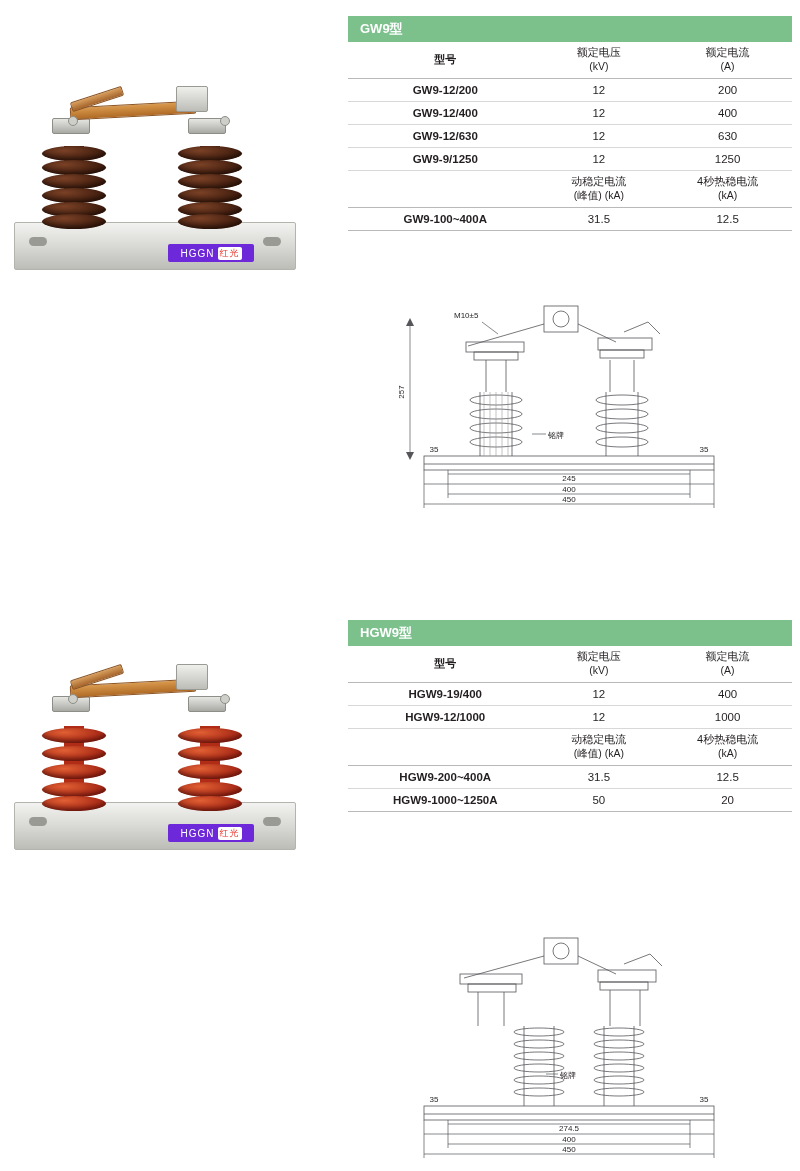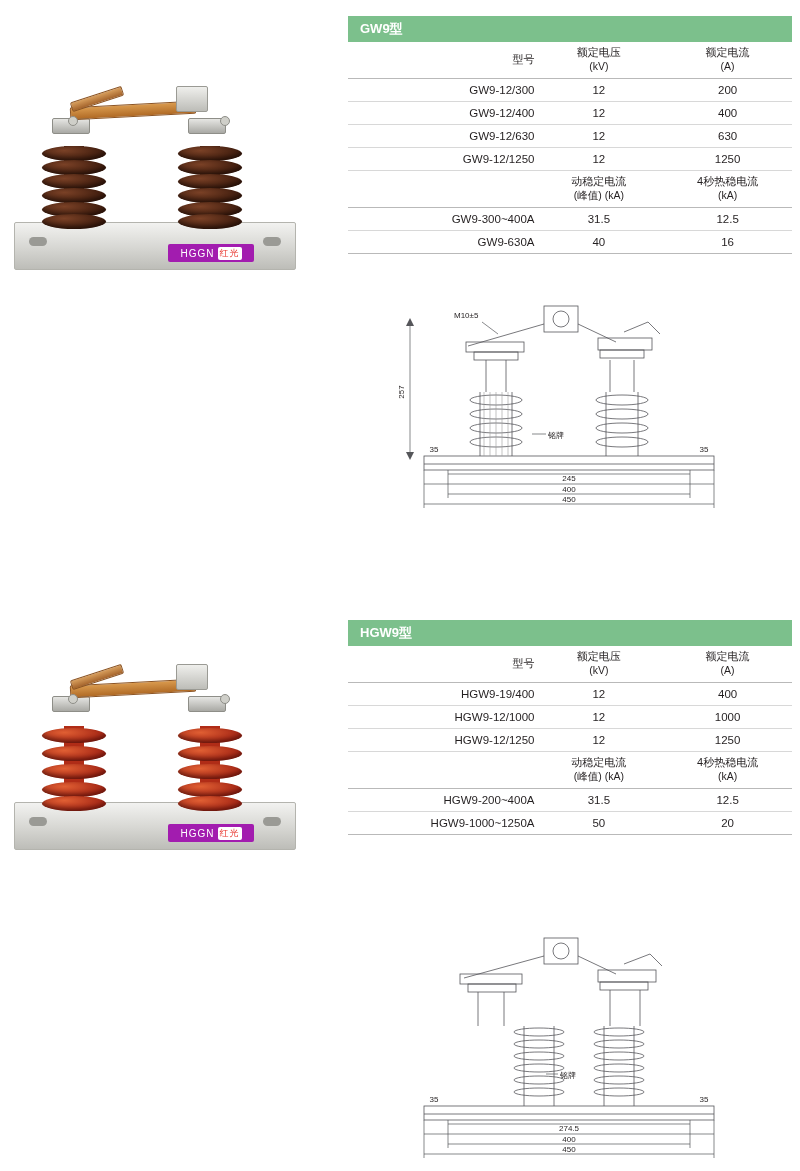--- a/index.html
+++ b/index.html
@@ -25,21 +25,21 @@
   .photo .plinth:before{
     content:"";position:absolute;left:14px;top:14px;width:18px;height:9px;
     background:#9a9a95;border-radius:5px;
   }
   .photo .plinth:after{
     content:"";position:absolute;right:14px;top:14px;width:18px;height:9px;
     background:#9a9a95;border-radius:5px;
   }
   .logo-badge{
     position:absolute;left:160px;bottom:22px;width:86px;height:18px;
-    background:#a21caf;border-radius:2px;color:#fff;font-size:10px;
+    background:#6d28d9;border-radius:2px;color:#fff;font-size:10px;
     display:flex;align-items:center;justify-content:center;letter-spacing:1px;
   }
   .logo-badge .red{color:#e8332a;background:#fff;border-radius:2px;padding:0 2px;margin-left:3px;font-size:9px;}
   .ins{
     position:absolute;bottom:56px;width:64px;height:86px;
   }
   .ins .disc{
     position:absolute;left:0;width:64px;height:15px;border-radius:50%;
     box-shadow:inset 0 -3px 4px rgba(0,0,0,.35);
   }
@@ -74,21 +74,21 @@
   table{border-collapse:collapse;width:100%;font-size:11px;}
   th,td{padding:0;text-align:center;font-weight:normal;}
   .hdr td{
     border-bottom:1px solid #b9b9b9;padding:4px 0 5px;line-height:1.25;font-size:11px;
   }
   .hdr td .sub{display:block;font-size:10.5px;}
   tbody tr td{
     border-bottom:1px solid #d8d8d8;padding:5px 0;font-size:11.5px;
   }
   tbody tr:last-child td{border-bottom:1px solid #b9b9b9;}
-  td.model{text-align:right;padding-left:8px;}
+  td.model{text-align:center;padding-left:8px;font-weight:bold;}
 
   
   .drawing{position:absolute;left:348px;width:444px;}
   .drawing svg{display:block;}
 </style>
 </head>
 <body>
 
 <div class="section" id="section-gw9">
 
@@ -134,59 +134,54 @@
           <td style="width:29%">
             <span>额定电压</span>
             <span class="sub">(kV)</span>
           </td>
           <td style="width:29%">
             <span>额定电流</span>
             <span class="sub">(A)</span>
           </td>
         </tr>
         <tr>
-          <td class="model">GW9-12/300</td>
+          <td class="model">GW9-12/200</td>
           <td>12</td>
           <td>200</td>
         </tr>
         <tr>
           <td class="model">GW9-12/400</td>
           <td>12</td>
           <td>400</td>
         </tr>
         <tr>
           <td class="model">GW9-12/630</td>
           <td>12</td>
           <td>630</td>
         </tr>
         <tr>
-          <td class="model">GW9-12/1250</td>
+          <td class="model">GW9-9/1250</td>
           <td>12</td>
           <td>1250</td>
         </tr>
         <tr class="hdr">
           <td class="model"></td>
           <td>
             <span>动稳定电流</span>
             <span class="sub">(峰值) (kA)</span>
           </td>
           <td>
             <span>4秒热稳电流</span>
             <span class="sub">(kA)</span>
           </td>
         </tr>
         <tr>
-          <td class="model">GW9-300~400A</td>
+          <td class="model">GW9-100~400A</td>
           <td>31.5</td>
           <td>12.5</td>
-        </tr>
-        <tr>
-          <td class="model">GW9-630A</td>
-          <td>40</td>
-          <td>16</td>
         </tr>
       </tbody>
     </table>
   </div>
 
   <div class="drawing" style="top:288px;">
     <svg width="444" height="240" viewBox="0 0 444 240">
       <g fill="none" stroke="#55565a" stroke-width="0.8">
 
         <rect x="76" y="168" width="290" height="14"></rect>
@@ -303,25 +298,20 @@
         <tr>
           <td class="model">HGW9-19/400</td>
           <td>12</td>
           <td>400</td>
         </tr>
         <tr>
           <td class="model">HGW9-12/1000</td>
           <td>12</td>
           <td>1000</td>
         </tr>
-        <tr>
-          <td class="model">HGW9-12/1250</td>
-          <td>12</td>
-          <td>1250</td>
-        </tr>
         <tr class="hdr">
           <td class="model"></td>
           <td>
             <span>动稳定电流</span>
             <span class="sub">(峰值) (kA)</span>
           </td>
           <td>
             <span>4秒热稳电流</span>
             <span class="sub">(kA)</span>
           </td>

